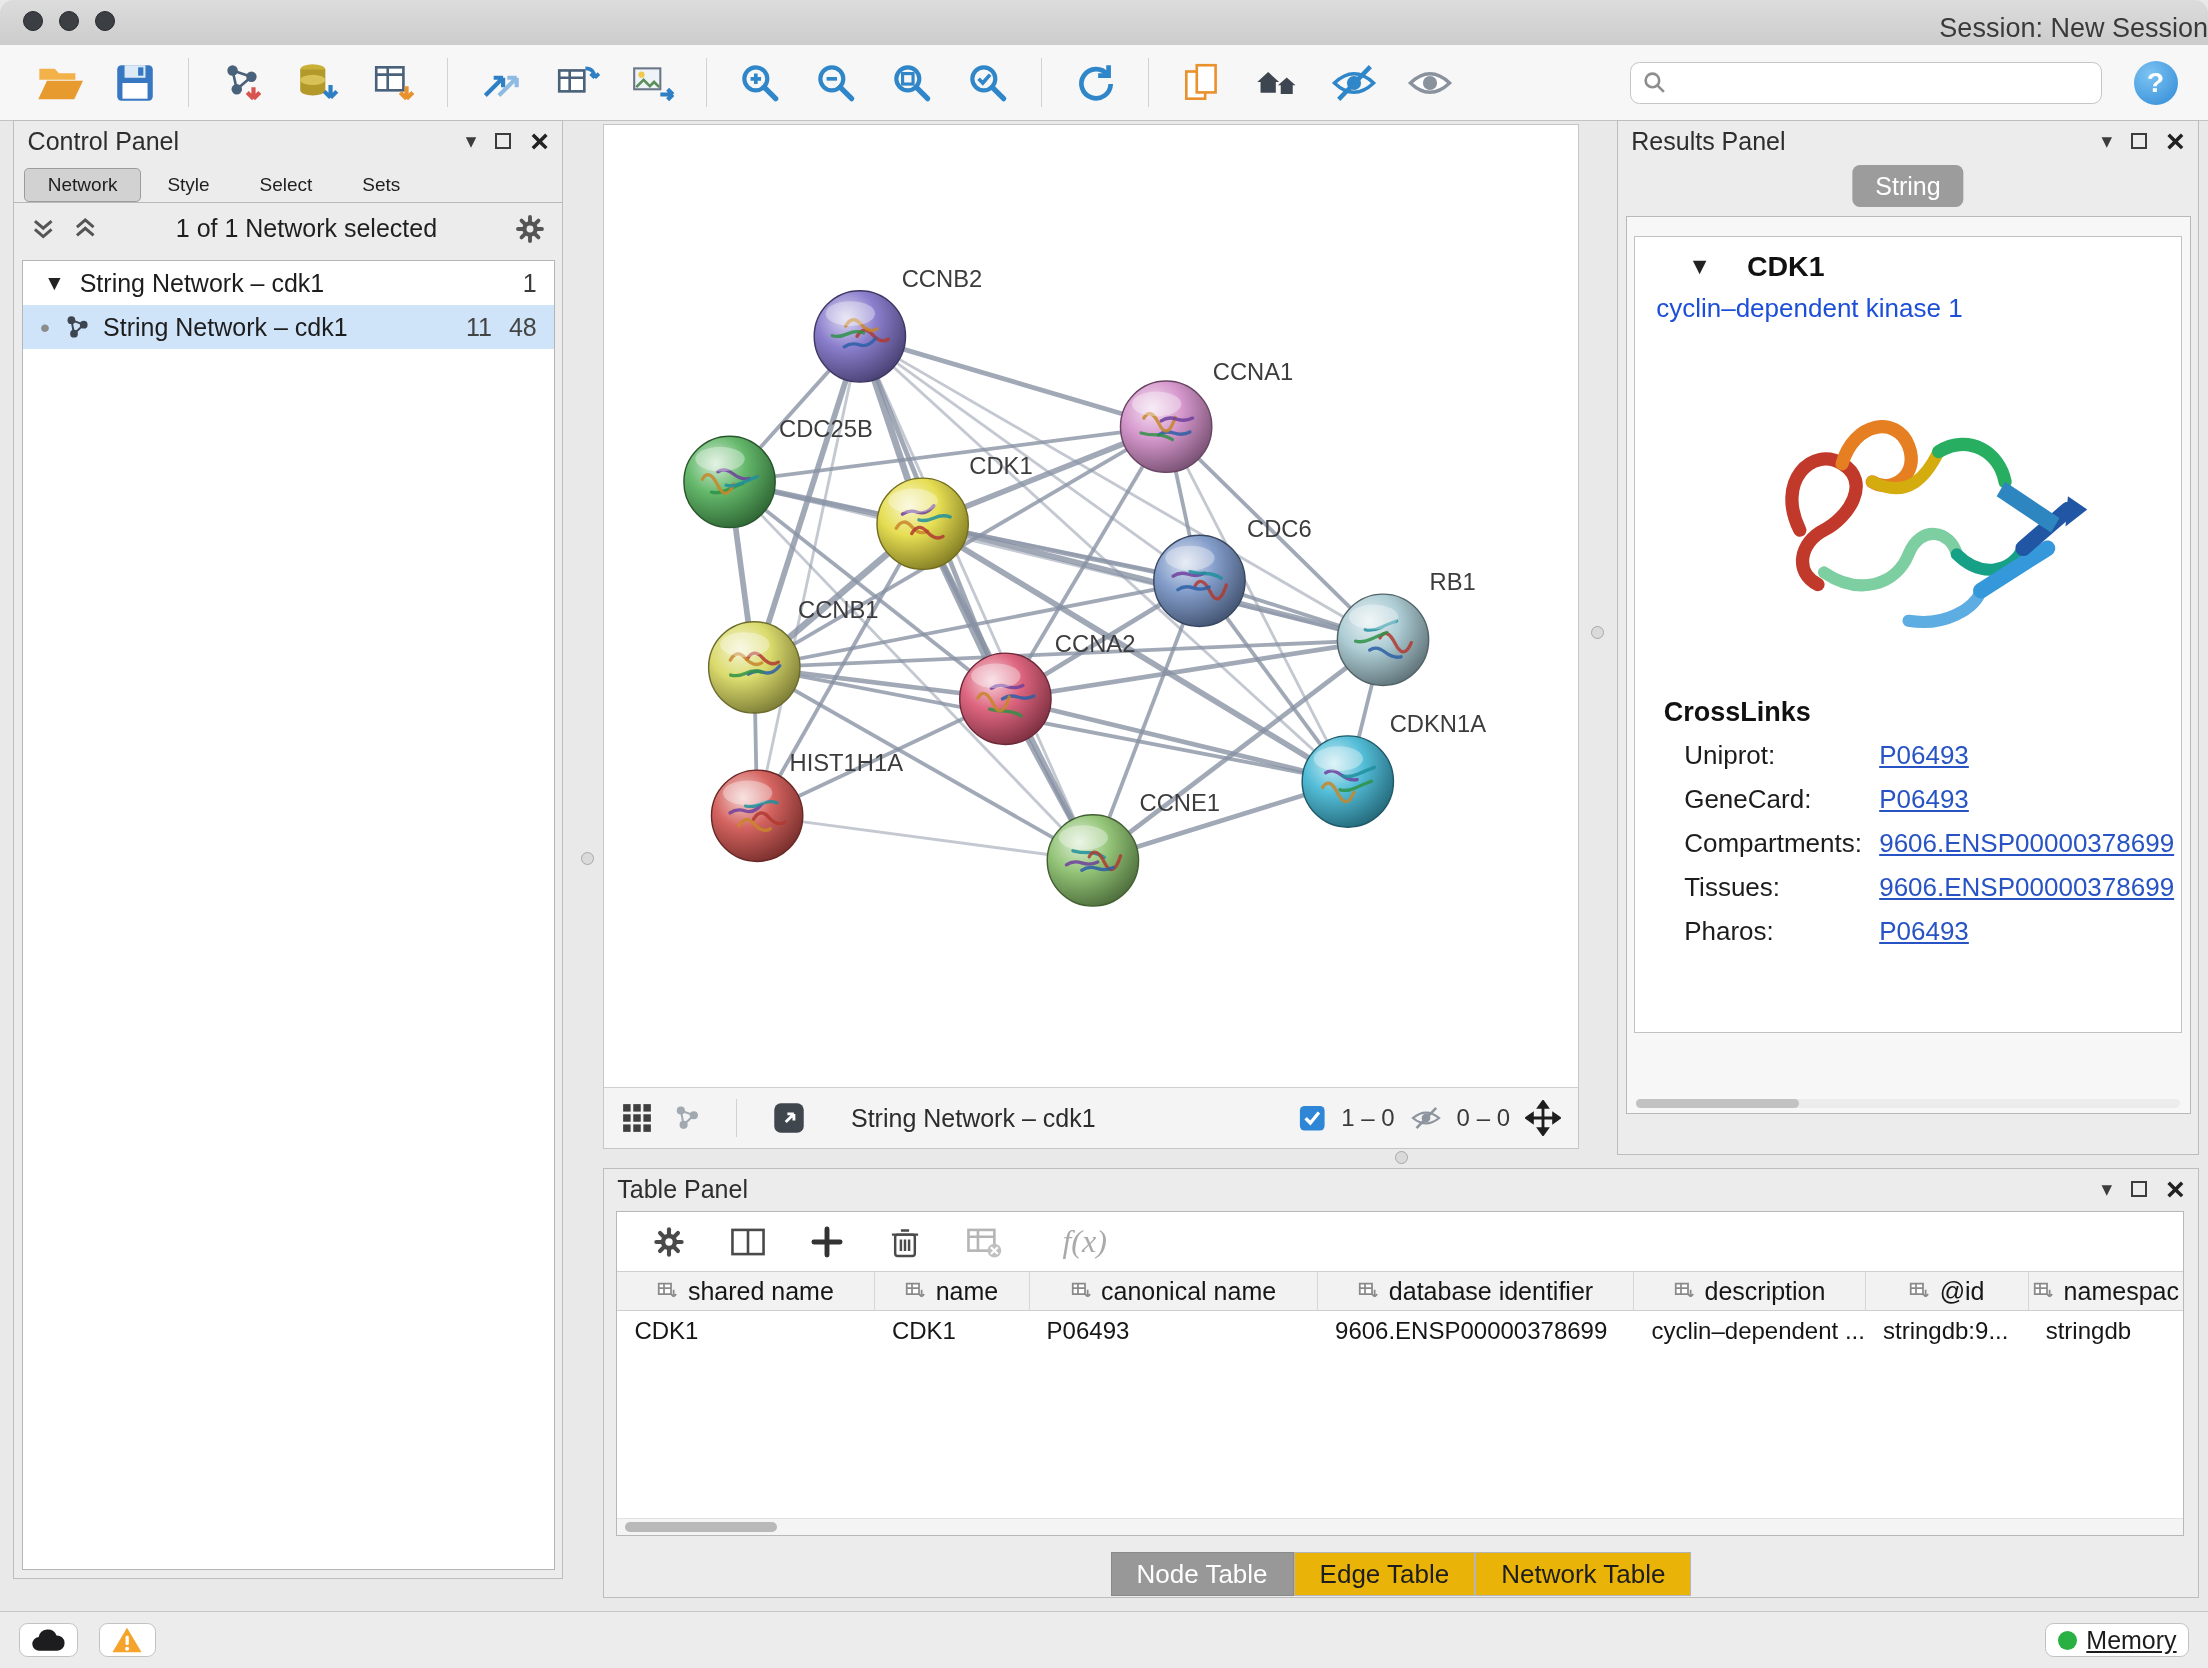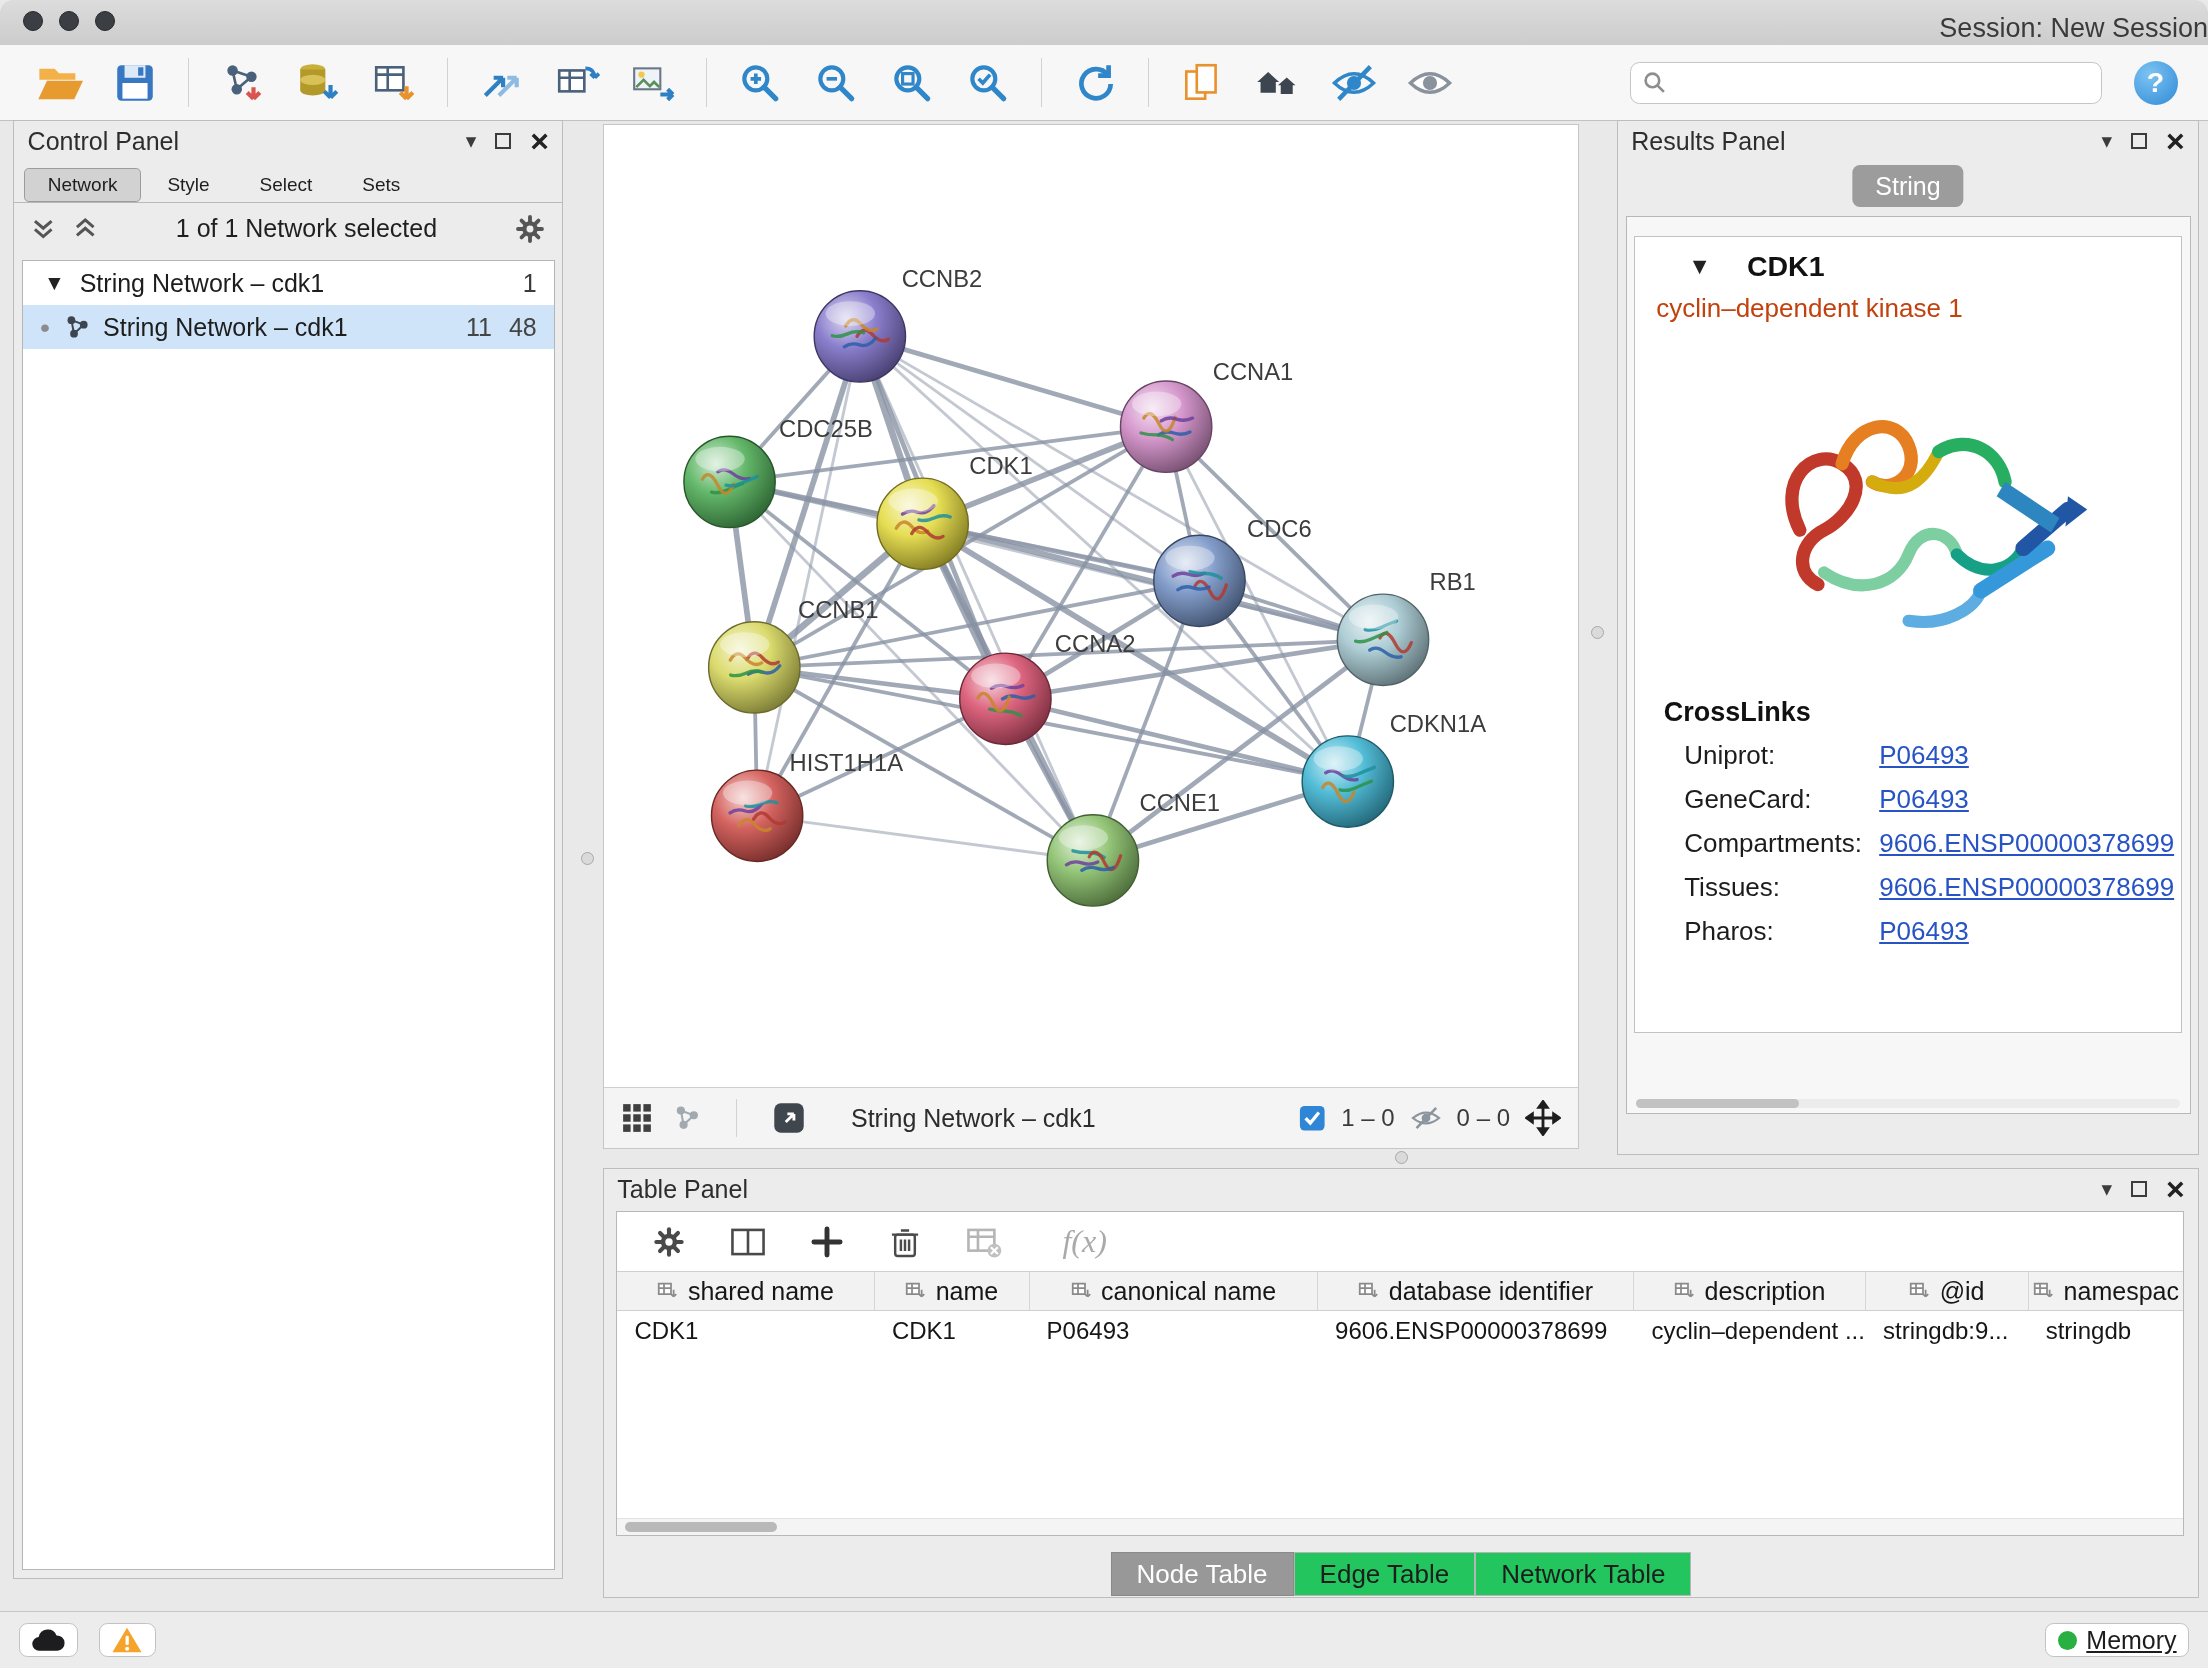--- a/index.html
+++ b/index.html
@@ -45,41 +45,41 @@
 
 .results-panel{position:absolute;left:1617px;top:120px;width:582px;height:1035px;background:#ececec;border:1px solid #bdbdbd;}
 .stringbadge{position:absolute;left:50%;top:44px;transform:translateX(-50%);background:#9c9c9c;color:#fff;font-size:25px;padding:6.7px 23px;border-radius:7.6px;}
 .resbox{position:absolute;left:7.6px;top:95px;width:565px;height:898px;background:#f7f7f7;border:1px solid #b8b8b8;}
 .btnrow{display:flex;justify-content:center;gap:32px;margin-top:17px;}
 .btn{font-size:26px;color:#1d1d1d;padding:5.7px 25px;border:1.4px solid #a2a2a2;border-radius:9.5px;background:linear-gradient(#ffffff,#efefef);}
 .section{margin:19px 7.6px 0 7.6px;border:1px solid #c2c2c2;background:#fff;height:797px;position:relative;overflow:hidden;}
 .sechead{display:flex;align-items:center;padding:13.3px 0 3.8px 0;}
 .sechead .tri{margin-left:53px;font-size:23px;color:#222;}
 .sechead .gname{margin-left:36px;font-size:28.5px;font-weight:bold;color:#111;}
-.gdesc{margin:5.7px 0 0 21px;font-size:26px;color:#c2410c;}
+.gdesc{margin:5.7px 0 0 21px;font-size:26px;color:#1d4ed8;}
 .proteinwrap{text-align:center;margin-top:25px;}
 .xlinks-title{margin:28.5px 0 5.7px 28.5px;font-size:27px;font-weight:bold;color:#111;}
 .xrow{display:flex;margin-left:49px;height:44px;align-items:center;font-size:26px;}
 .xrow .xl{width:195px;color:#1c1c1c;}
 .xrow a{color:#2753c4;text-decoration:underline;}
 .minisb{position:absolute;left:9.5px;right:9.5px;bottom:4.8px;height:9.5px;background:#ececec;border-radius:4.8px;}
 .minisb .thumb{width:30%;height:9.5px;background:#c2c2c2;border-radius:4.8px;}
 
 .table-panel{position:absolute;left:603px;top:1168px;width:1596px;height:430px;background:#ececec;border:1px solid #bdbdbd;}
 .tbody-box{position:absolute;left:12.4px;top:42px;width:1568px;height:325px;background:#fff;border:1px solid #b8b8b8;overflow:hidden;}
 .ttools{height:59px;display:flex;align-items:center;gap:42px;padding-left:34px;}
 .fx{font-family:"Liberation Serif",serif;font-style:italic;font-size:32px;color:#aaa;margin-left:17px;}
 .thead{display:flex;background:#f2f2f2;border-top:1px solid #cfcfcf;border-bottom:1px solid #cfcfcf;height:40px;}
 .th{display:flex;align-items:center;justify-content:center;gap:9.5px;font-size:25px;color:#161616;border-right:1px solid #d6d6d6;overflow:hidden;white-space:nowrap;}
 .trowd{display:flex;height:40px;align-items:center;}
 .td{font-size:24px;color:#161616;padding-left:17px;overflow:hidden;white-space:nowrap;}
 .hscroll{position:absolute;left:0;right:0;bottom:0;height:17px;background:#f4f4f4;border-top:1px solid #e2e2e2;}
 .hscroll .thumb{position:absolute;left:7.6px;top:2.9px;width:152px;height:10.5px;border-radius:5.7px;background:#b9b9b9;}
 .ttabs{position:absolute;left:0;top:383px;width:100%;display:flex;justify-content:center;}
-.ttab{font-size:26px;padding:5.7px 25px;background:#22c55e;border:1px solid #b5b5b5;color:#1d1d1d;}
+.ttab{font-size:26px;padding:5.7px 25px;background:#eab308;border:1px solid #b5b5b5;color:#1d1d1d;}
 .ttab.sel{background:#989898;color:#fff;border-color:#8a8a8a;}
 
 .statusbar{position:absolute;left:0;top:1611px;width:2208px;height:57px;background:#ececec;border-top:1px solid #c6c6c6;display:flex;align-items:center;padding:0 19px;gap:21px;}
 .sbtn{height:34px;min-width:55px;background:#fff;border:1px solid #c2c2c2;border-radius:8.6px;display:flex;align-items:center;justify-content:center;padding:0 11.4px;gap:9.5px;text-decoration:underline;}
 .memory{margin-left:auto;font-size:25px;color:#1d1d1d;}
 .gdot{width:19px;height:19px;border-radius:50%;background:#28b043;}
 .knob{position:absolute;width:13.3px;height:13.3px;border-radius:50%;background:#dadada;border:1px solid #a8a8a8;}
 </style>
 </head>
 <body>

